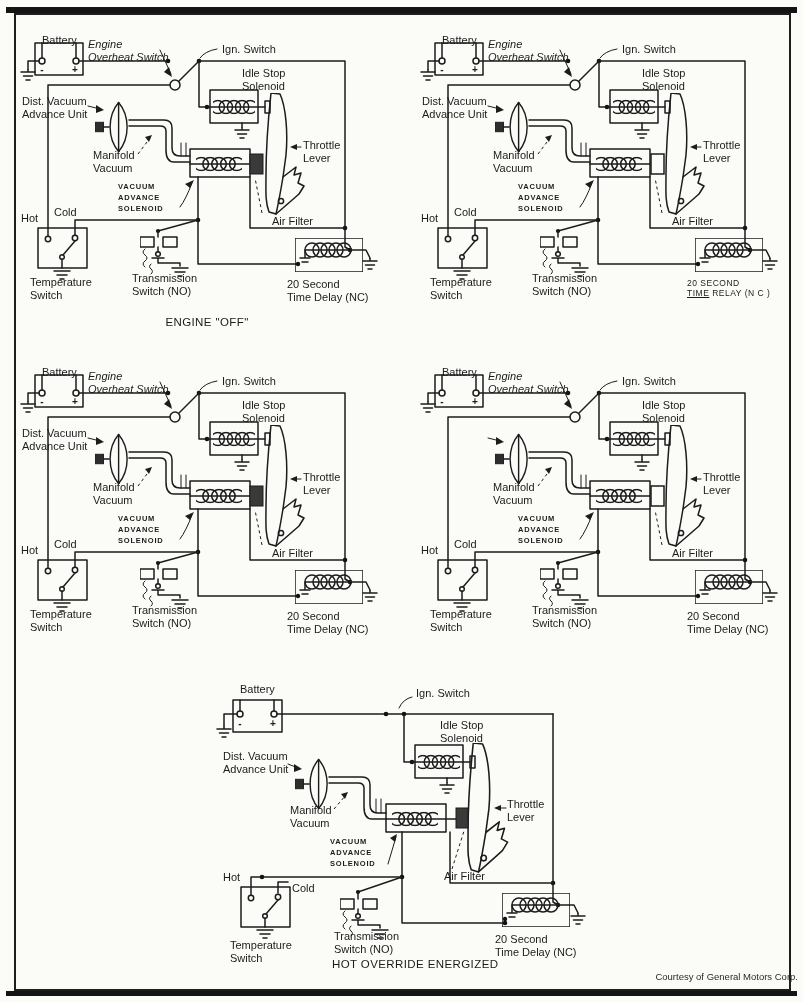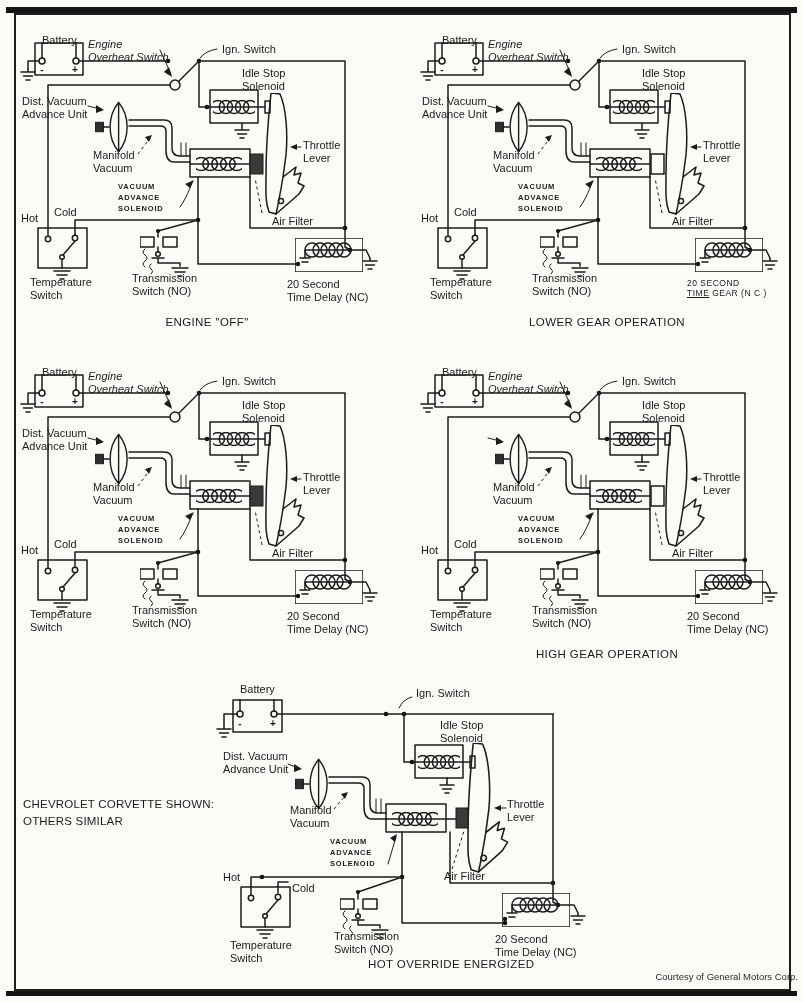--- a/index.html
+++ b/index.html
@@ -20,21 +20,21 @@
   svg .endblk.dark{fill:#3a3a3a;stroke:#1c1c1c;stroke-width:1;}
   svg .endblk.light{fill:#fbfbf8;stroke:#1c1c1c;stroke-width:1.5;}
   svg text.sgn{font:bold 10px "Liberation Sans",sans-serif;fill:#1b1b1b;stroke:none;text-anchor:middle;}
   
   .lb{position:absolute;font-size:11px;line-height:1.22;white-space:nowrap;}
   .lb.sc{font-size:7.5px;letter-spacing:.8px;line-height:1.45;font-weight:bold;}
   .lb.relay div{font-size:8.5px;letter-spacing:.5px;}
   .relay .u{text-decoration:underline;}
   .caption{position:absolute;left:0;top:302px;width:386px;text-align:center;
            font-size:11.5px;letter-spacing:.4px;white-space:nowrap;}
-  .h-caption{position:absolute;left:132px;top:278px;font-size:11.5px;letter-spacing:.4px;white-space:nowrap;margin-left:36px;}
+  .h-caption{position:absolute;left:132px;top:278px;font-size:11.5px;letter-spacing:.4px;white-space:nowrap;}
   
   .b-battery{left:28px;top:20px;}   .b-overheat{left:74px;top:24px;font-style:italic;}
   .b-ign{left:208px;top:29px;}      .b-idle{left:228px;top:53px;}
   .b-dist{left:8px;top:81px;}       .b-throttle{left:289px;top:125px;}
   .b-manifold{left:79px;top:135px;} .b-vacsol{left:104px;top:168px;}
   .b-air{left:258px;top:201px;}     .b-hot{left:7px;top:198px;}
   .b-cold{left:40px;top:192px;}     .b-temp{left:16px;top:262px;}
   .b-trans{left:118px;top:258px;}   .b-delay{left:273px;top:264px;}
   
   .h-battery{left:40px;top:3px;}    .h-ign{left:216px;top:7px;}
@@ -312,23 +312,22 @@
     <div class="lb b-temp">
       <div>Temperature</div>
       <div>Switch</div>
     </div>
     <div class="lb b-trans">
       <div>Transmission</div>
       <div>Switch (NO)</div>
     </div>
     <div class="lb b-delay relay">
       <div>20 SECOND</div>
-      <div><span class="u">TIME</span><span> GEAR (N C )</span></div>
-    </div>
-    <div class="caption">LOWER GEAR OPERATION</div>
+      <div><span class="u">TIME</span><span> RELAY (N C )</span></div>
+    </div>
   </div>
 
   <div class="panel std" style="left:14px;top:346px;width:386px;height:330px;">
     <svg class="art" width="386" height="300" viewBox="0 0 386 300">
       <use href="#std-art"></use>
       <rect class="endblk dark" x="236" y="140" width="13" height="20"></rect>
       <text class="sgn" x="28" y="59">-</text>
       <text class="sgn" x="61" y="59">+</text>
     </svg>
     <div class="lb b-battery">Battery</div>
@@ -413,21 +412,20 @@
       <div>Switch</div>
     </div>
     <div class="lb b-trans">
       <div>Transmission</div>
       <div>Switch (NO)</div>
     </div>
     <div class="lb b-delay">
       <div>20 Second</div>
       <div>Time Delay (NC)</div>
     </div>
-    <div class="caption">HIGH GEAR OPERATION</div>
   </div>
 
   <div class="panel hot" style="left:200px;top:680px;width:600px;height:305px;">
     <svg class="art" width="600" height="300" viewBox="0 0 600 300">
       <use href="#hot-art"></use>
       <text class="sgn" x="40" y="47">-</text>
       <text class="sgn" x="73" y="47">+</text>
     </svg>
     <div class="lb h-battery">Battery</div>
     <div class="lb h-ign">Ign. Switch</div>
@@ -463,18 +461,14 @@
       <div>Transmission</div>
       <div>Switch (NO)</div>
     </div>
     <div class="lb h-delay">
       <div>20 Second</div>
       <div>Time Delay (NC)</div>
     </div>
     <div class="h-caption">HOT OVERRIDE ENERGIZED</div>
   </div>
 
-  <div class="note">
-    <div>CHEVROLET CORVETTE SHOWN:</div>
-    <div>OTHERS SIMILAR</div>
-  </div>
   <div class="credit">Courtesy of General Motors Corp.</div>
 </div>
 
 </body></html>

